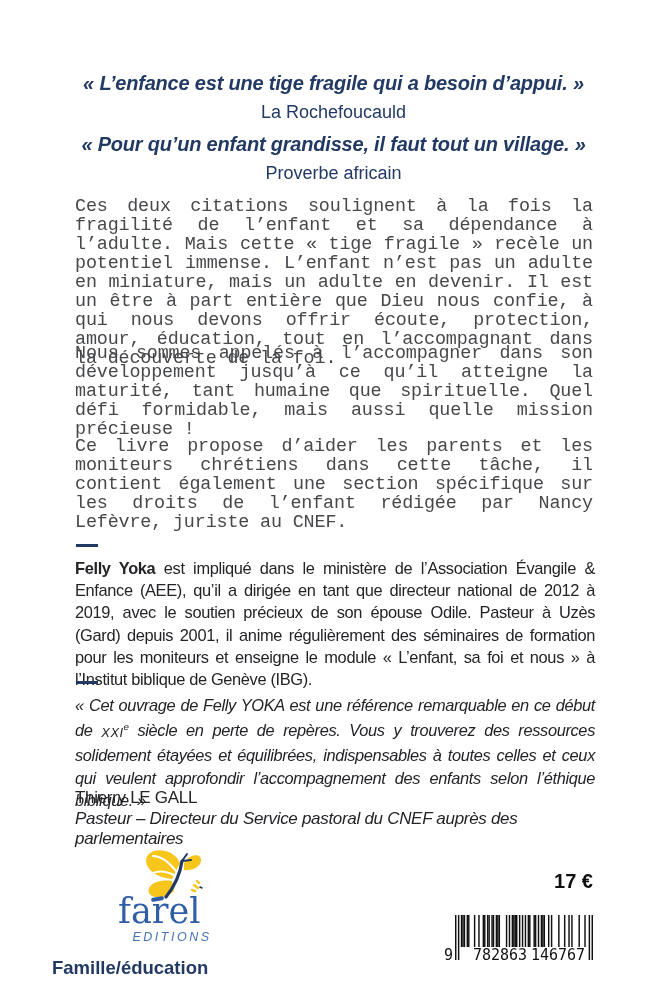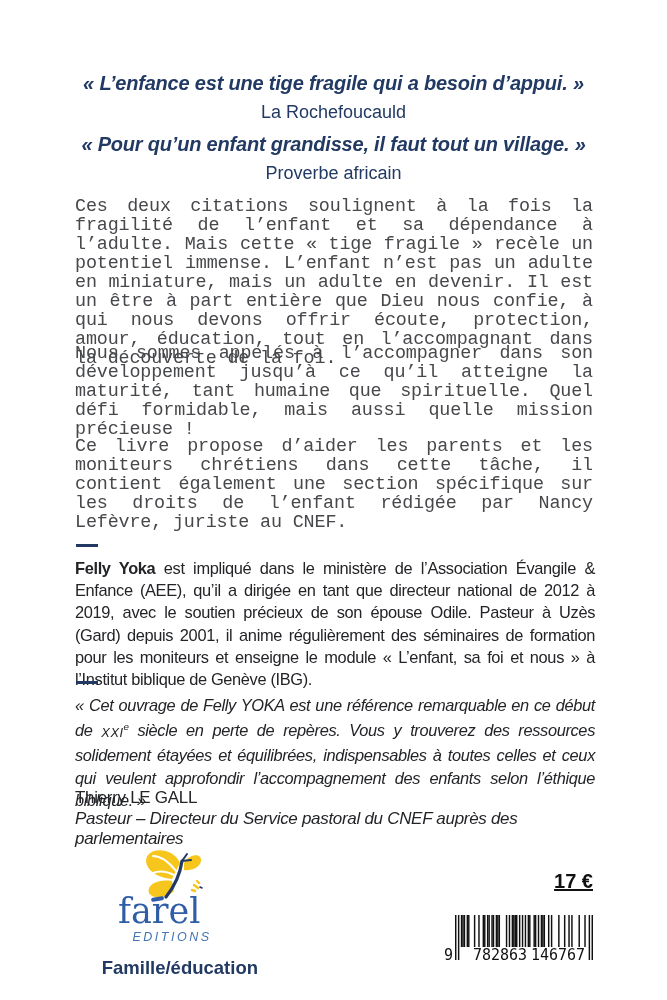--- a/index.html
+++ b/index.html
@@ -51,25 +51,25 @@
   .logo-sub{
     left:118px; width:108px; text-align:center; color:var(--logo-light-blue);
     font-style:italic; font-size:12.5px; letter-spacing:2.5px;
   }
   .banner{
     left:76px; top:936px; width:166px; height:20px; background:var(--banner-bg);
     color:#ffffff; font-weight:bold; font-size:14px; line-height:20px; text-align:center;
     letter-spacing:0.2px;
   }
   .category{
-    left:60px; top:957px; width:198px; text-align:right; color:var(--navy);
+    left:52px; top:957px; width:198px; text-align:left; color:var(--navy);
     font-weight:bold; font-size:18.5px;
   }
   .price{ left:440px; top:870px; width:153px; text-align:right; color:var(--black);
-    font-weight:bold; font-size:20px;text-decoration:underline; }
+    font-weight:bold; font-size:20px; }
   .isbn{ left:440px; top:896px; width:168px; text-align:center; color:var(--black);
     font-size:14.5px; letter-spacing:-0.2px; }
   .barcode-digit{
     top:947px; height:16px; background:#ffffff; color:var(--black);
     font-family:"DejaVu Sans Mono", monospace; font-size:15px; line-height:16px;
   }
 </style>
 </head>
 <body>
 

